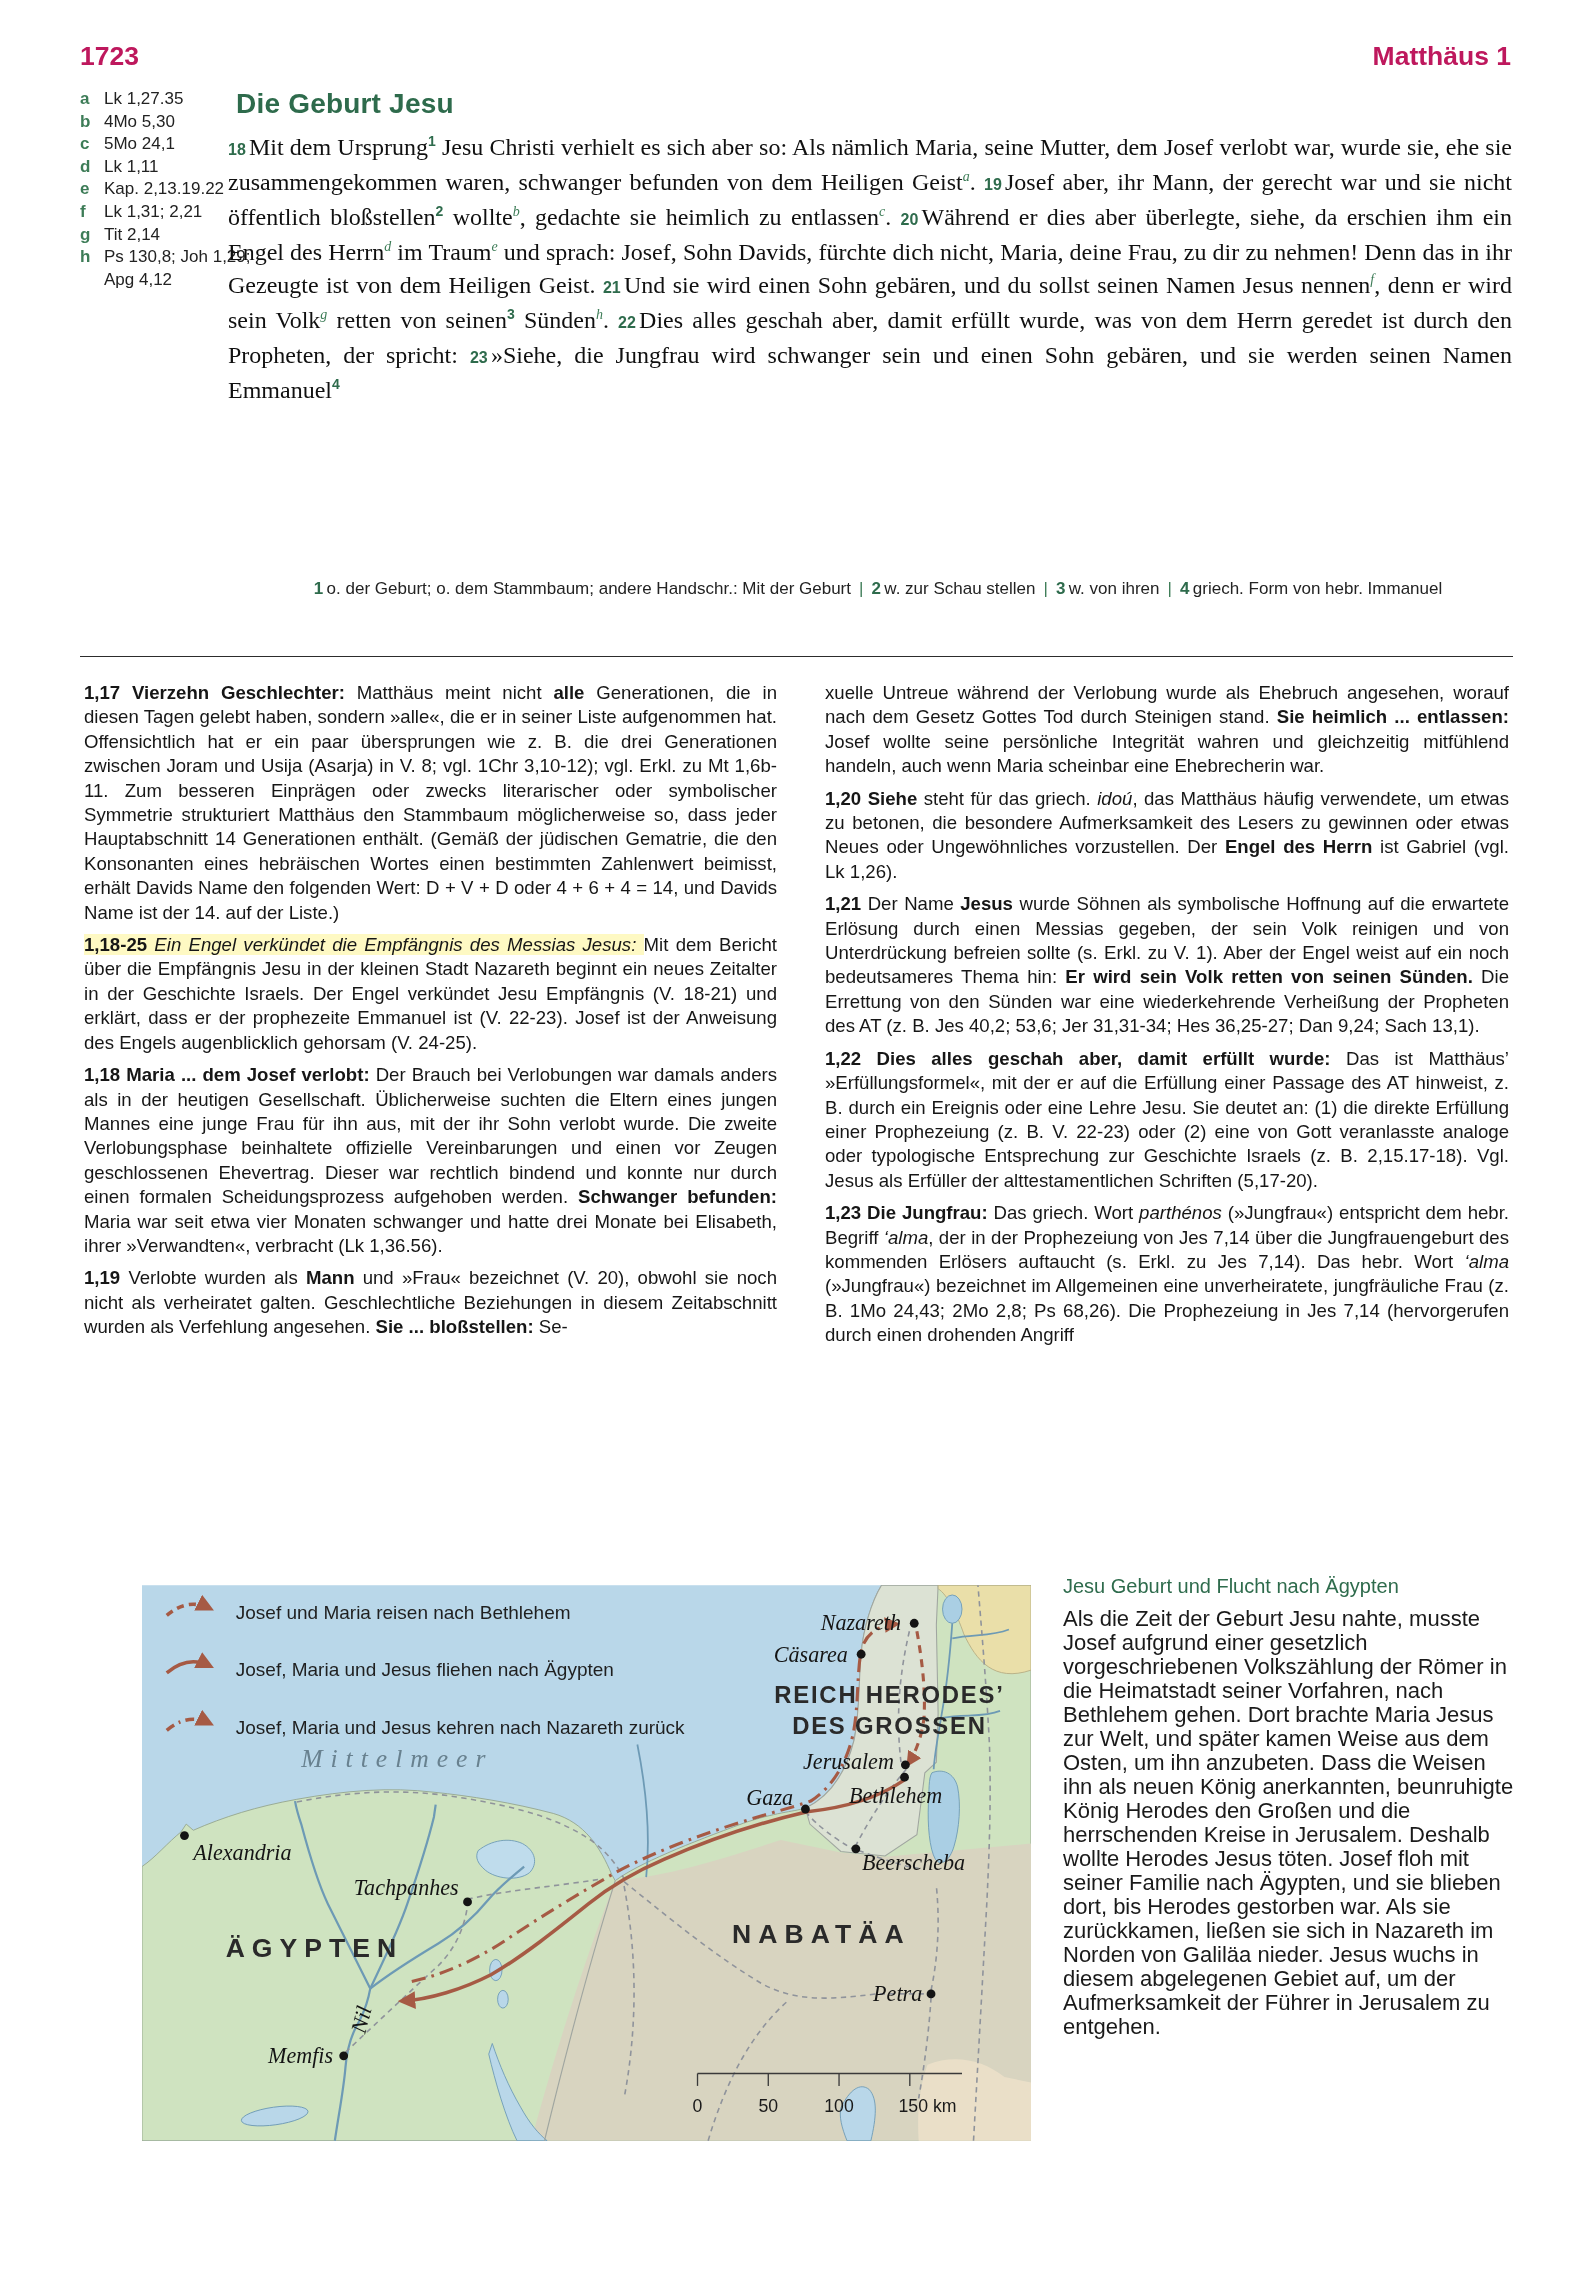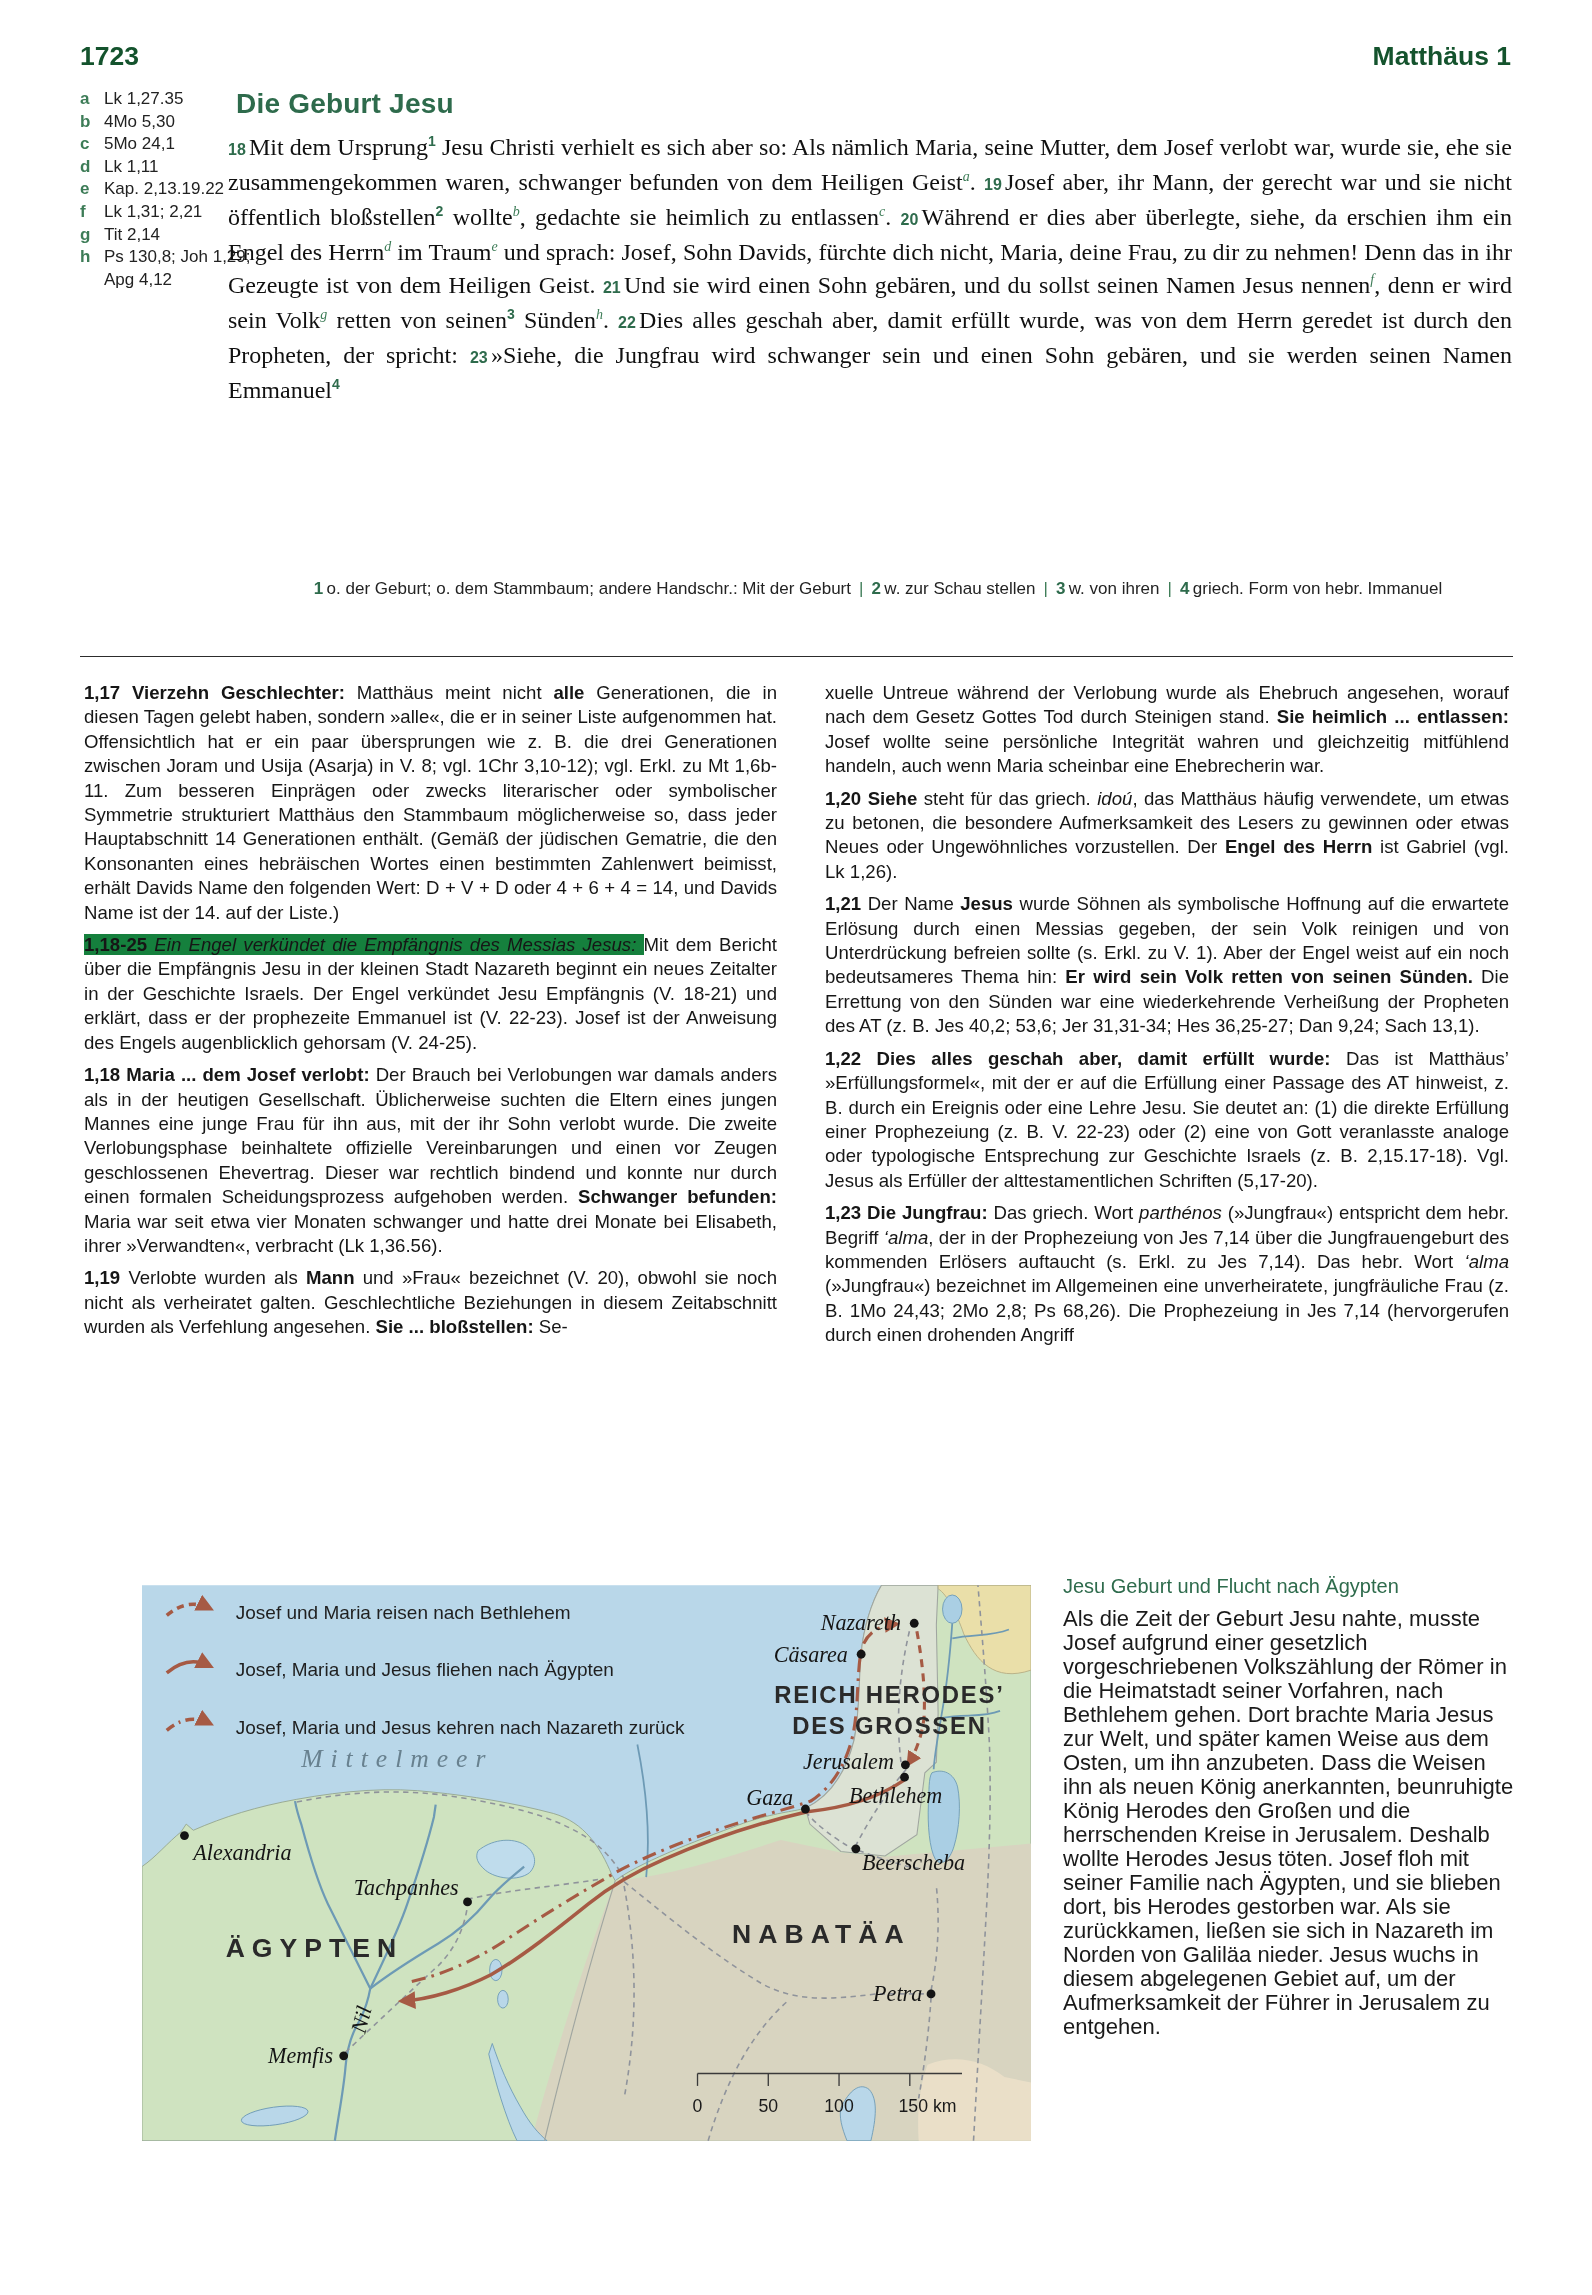--- a/index.html
+++ b/index.html
@@ -1,19 +1,19 @@
 <!DOCTYPE html>
 <html style="font-size:14px"><head>
 <meta charset="utf-8">
 <style>
   html,body{margin:0;padding:0}
   body{width:1592px;height:2295px;position:relative;background:#ffffff;
        font-family:"Liberation Sans",sans-serif;color:#1a1a1a;overflow:hidden}
   .abs{position:absolute}
-  .hdr{top:41px;font-size:26.5px;font-weight:bold;color:#14532d}
+  .hdr{top:41px;font-size:26.5px;font-weight:bold;color:#be185d}
   .hdr-left{left:80px}
   .hdr-right{right:81px}
   .margin-refs{left:80px;top:88px;font-size:17px;line-height:22.6px;color:#222}
   .mr-row{display:flex}
   .mr-letter{color:#3d7c57;font-weight:bold;width:24px;flex:none}
   .mr-ref{white-space:pre-line}
   .passage{left:228px;top:80px;width:1284px}
   .passage-title{color:#2e6b4c;font-size:28px;font-weight:bold;margin:8px;letter-spacing:0.2px}
   .passage-parallel{color:#3d7c57;font-size:18.6px;font-weight:bold;margin:10.6px 0 0}
   .verse-text{font-family:"Liberation Serif",serif;font-size:24px;line-height:33px;
@@ -24,21 +24,21 @@
   .footnotes{left:236px;top:579px;width:1284px;font-size:17px;text-align:center;color:#232323}
   .fn-num{color:#2e6b4c;font-weight:bold}
   .fn-sep{color:#3d7c57;padding:0 8px}
   .rule{left:80px;top:656px;width:1433px;height:0;border-top:1.8px solid #2c2c2c}
   .col{top:681px;font-size:18.6px;line-height:24.4px;text-align:justify;color:#161616}
   .col-left{left:80px;width:701px}
   .col-right{left:821px;width:692px}
   .col p{margin:0 4px 8px}
   .b{font-weight:bold}
   .i{font-style:italic}
-  .hl{background:#15803d}
+  .hl{background:#fef9c3}
   .sidebar{left:1063px;top:1575px;width:453px}
   .sidebar-title{color:#2e6b4c;font-weight:normal;font-size:20px;margin:0 0 8.8px}
   .sidebar-body{font-size:22px;line-height:24px;text-align:left}
   .map{left:142px;top:1585px;width:889px;height:556px}
   
   text.city{font-family:"Liberation Serif",serif;font-style:italic;font-size:25px;fill:#141414}
   text.region{font-family:"Liberation Sans",sans-serif;font-weight:bold;font-size:27px;
               letter-spacing:2px;fill:#2a2a2a}
   text.bigregion{font-family:"Liberation Sans",sans-serif;font-weight:bold;font-size:30px;
               letter-spacing:8px;fill:#2a2a2a}

